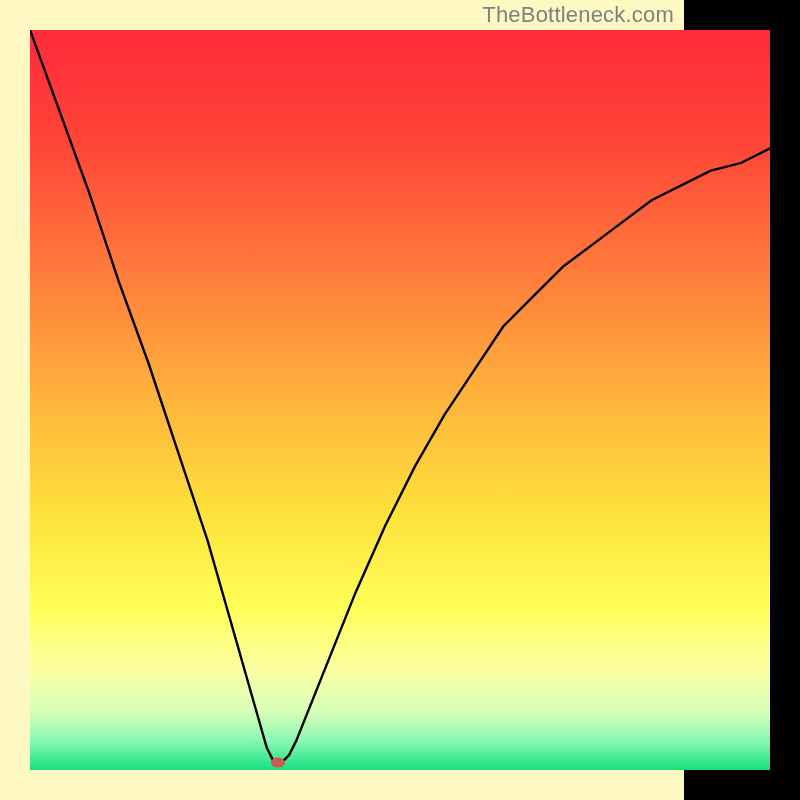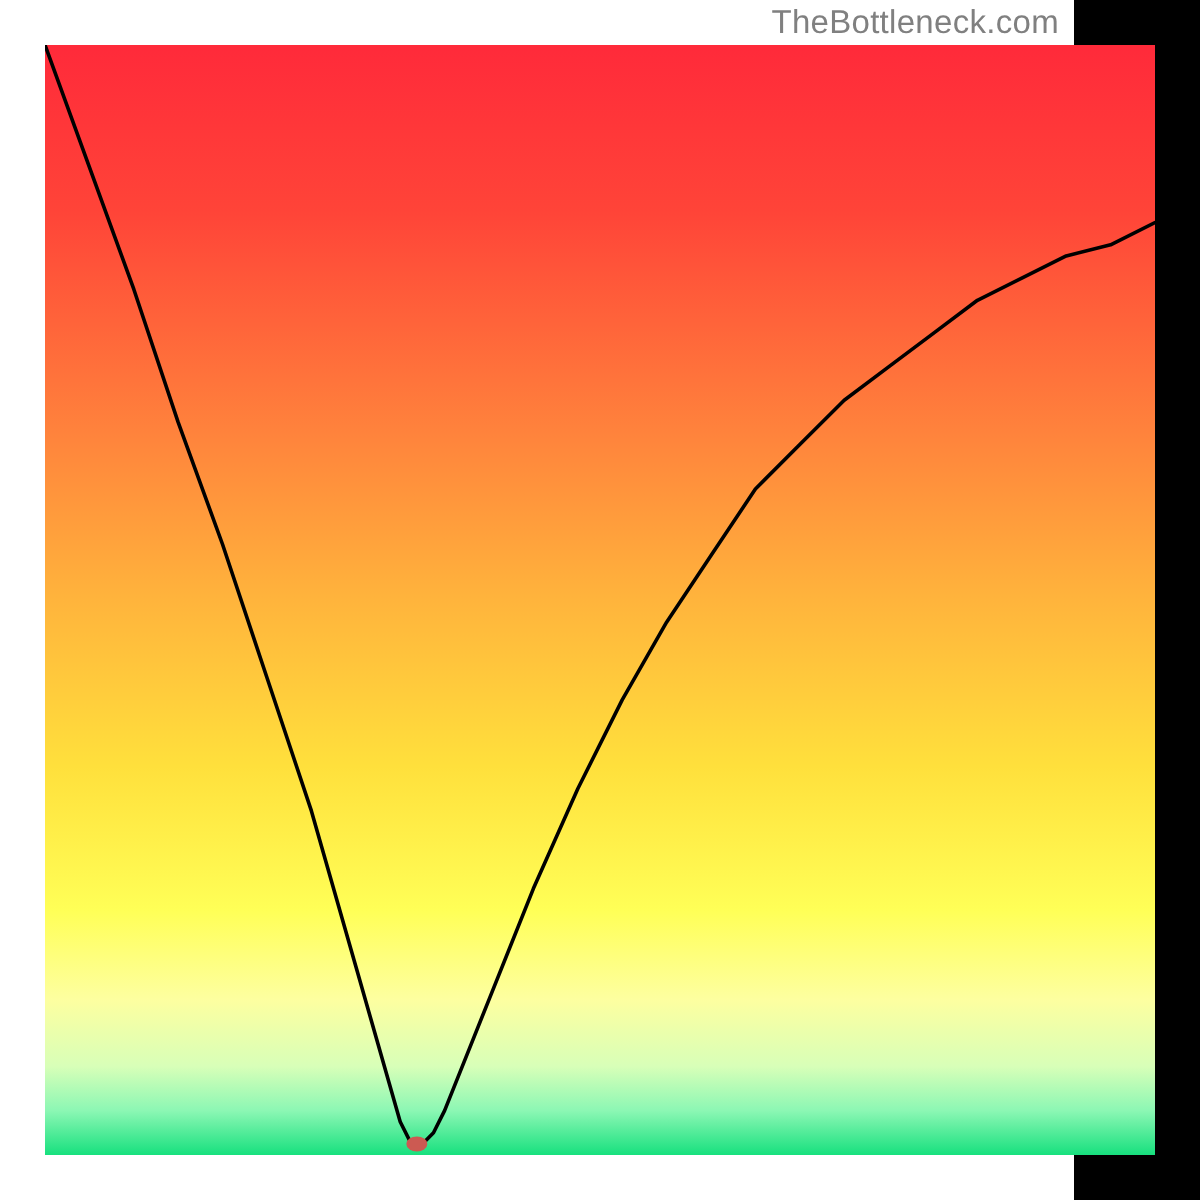--- a/index.html
+++ b/index.html
@@ -8,22 +8,21 @@
     width: 800px;
     height: 800px;
     background: #000;
     overflow: hidden;
     font-family: Arial, Helvetica, sans-serif;
   }
   .outer {
     position: relative;
     width: 684px;
     height: 800px;
-    background: #ffffff;
-    padding-left: 32px;
+    background: #fef9c3;
   }
   .watermark {
     position: absolute;
     top: 2px;
     right: 10px;
     color: #808080;
     font-size: 22px;
     font-weight: 500;
     letter-spacing: 0.2px;
     z-index: 10;

